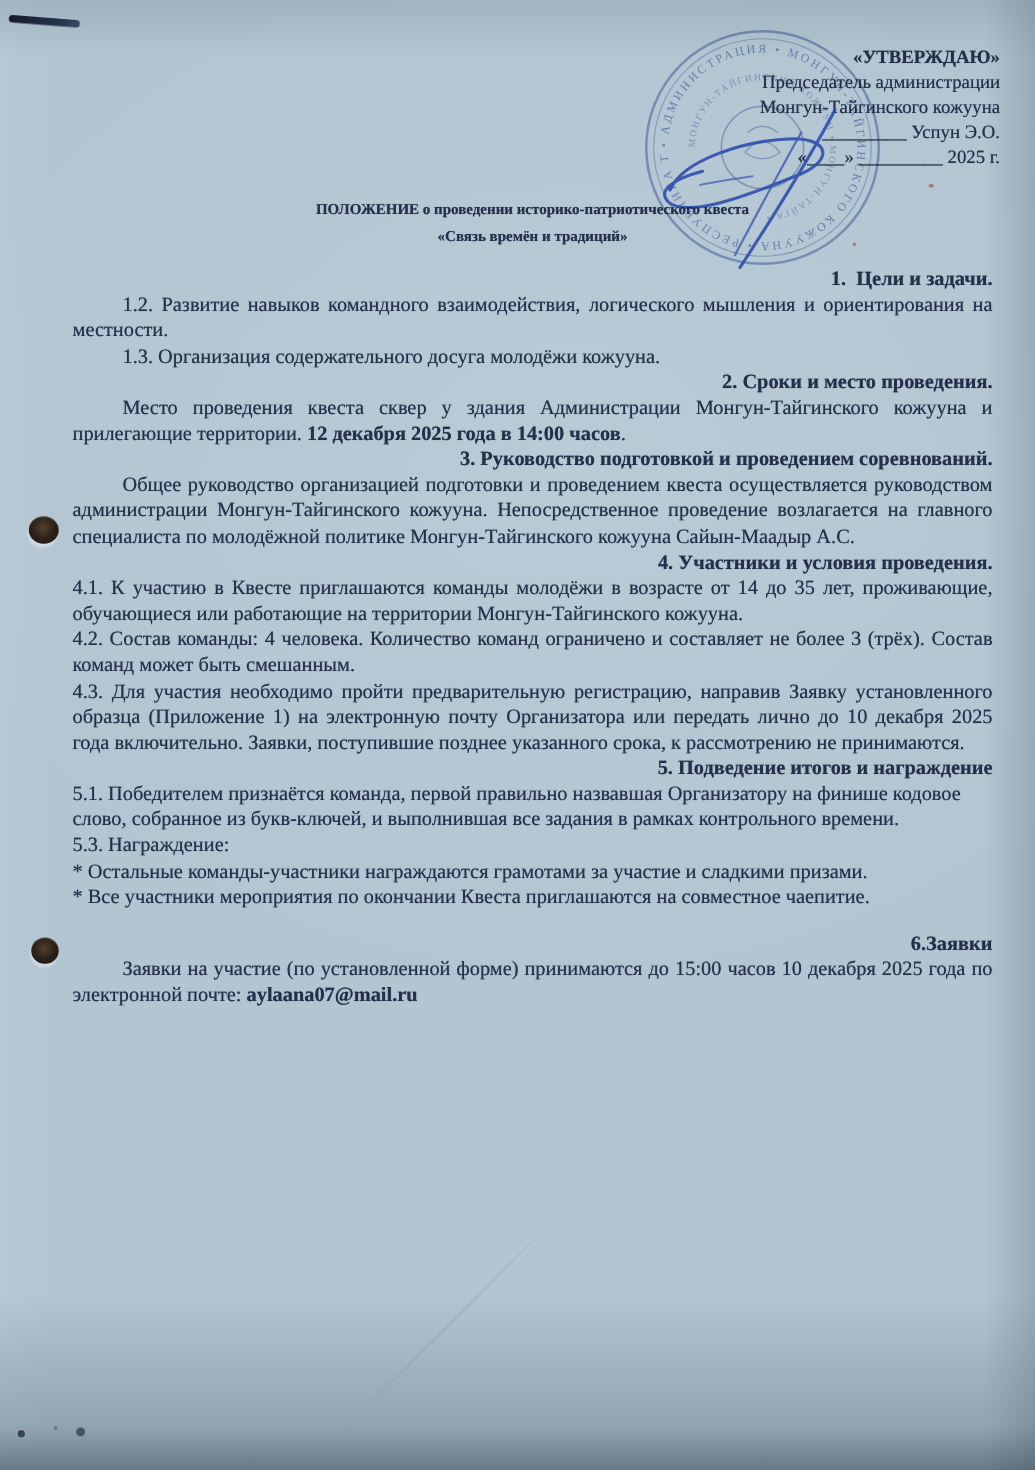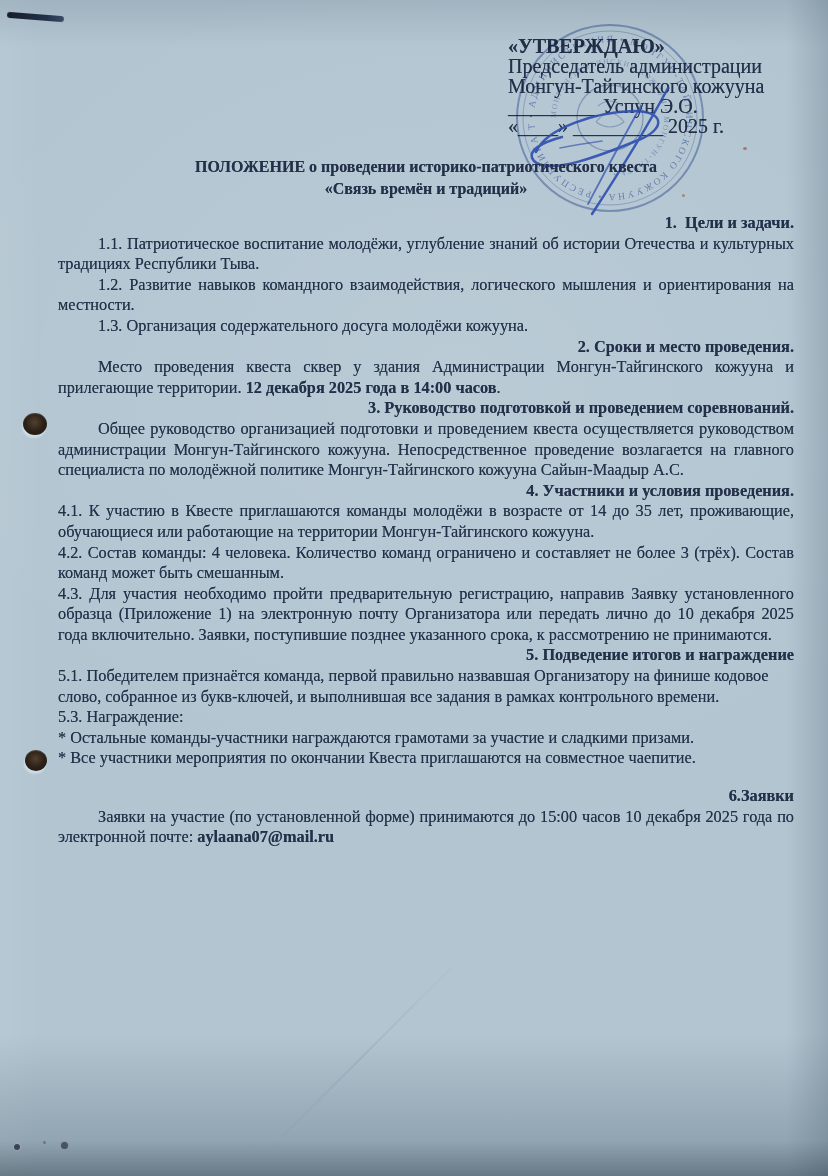--- a/index.html
+++ b/index.html
@@ -11,28 +11,28 @@
     position:relative; width:828px; height:1176px; overflow:hidden;
     background:
       radial-gradient(900px 700px at 55% 32%, rgba(255,255,255,0.10), rgba(0,0,0,0) 62%),
       linear-gradient(to bottom, rgba(85,105,120,0.20) 0%, rgba(0,0,0,0) 4%, rgba(0,0,0,0) 88%, rgba(70,90,105,0.30) 97%, rgba(42,58,72,0.55) 100%),
       linear-gradient(to right, rgba(255,255,255,0.06) 0%, rgba(0,0,0,0) 5%, rgba(0,0,0,0) 95%, rgba(55,75,90,0.22) 100%),
       var(--paper);
     color:var(--ink);
   }
   .txt{ text-shadow:0 0 0.6px rgba(36,48,76,0.65); }
   
-  .approval{ position:absolute; left:508px; top:36px; width:292px; text-align:left;
-    font-size:20px; line-height:20px; }
+  .approval{ position:absolute; left:508px; top:36px; width:292px; text-align:right;
+    font-size:15px; line-height:20px; }
   .approval .b{ font-weight:bold; }
   
   .overlay{ position:absolute; inset:0; pointer-events:none; }
   
   .doc{ position:absolute; left:58px; top:156px; width:736px; font-size:16.3px; line-height:20.6px; }
-  .title{ text-align:center; font-weight:bold; font-size:16px; line-height:22px; margin-bottom:13px; }
+  .title{ text-align:center; font-weight:bold; font-size:12px; line-height:22px; margin-bottom:13px; }
   .heading{ text-align:right; font-weight:bold; }
   .para{ margin:0; }
   .para.j{ text-align:justify; }
   .para.ind{ text-indent:40px; }
   .para .b{ font-weight:bold; }
   .gap{ margin-top:17px; }
   
   .pen-mark{ position:absolute; left:7px; top:14px; width:57px; height:5.5px; border-radius:3px;
     background:linear-gradient(90deg,#151d29,#25324a 70%,#3a4a66); transform:rotate(4.5deg); filter:blur(0.3px); }
   .hole{ position:absolute; border-radius:50%;
@@ -96,21 +96,20 @@
     </g>
   </svg>
 
   <div class="doc txt">
     <div class="title">
       <div>ПОЛОЖЕНИЕ о проведении историко-патриотического квеста</div>
       <div>«Связь времён и традиций»</div>
     </div>
     <div>
         <div class="heading">1.&nbsp; Цели и задачи.</div>
-        <p class="para j ind"><span>1.1. Патриотическое воспитание молодёжи, углубление знаний об истории Отечества и культурных традициях Республики Тыва.</span></p>
         <p class="para j ind"><span>1.2. Развитие навыков командного взаимодействия, логического мышления и ориентирования на местности.</span></p>
         <p class="para j ind"><span>1.3. Организация содержательного досуга молодёжи кожууна.</span></p>
         <div class="heading">2. Сроки и место проведения.</div>
         <p class="para j ind"><span>Место проведения квеста сквер у здания Администрации Монгун-Тайгинского кожууна и прилегающие территории. </span><span class="b">12 декабря 2025 года в 14:00 часов</span><span>.</span></p>
         <div class="heading">3. Руководство подготовкой и проведением соревнований.</div>
         <p class="para j ind"><span>Общее руководство организацией подготовки и проведением квеста осуществляется руководством администрации Монгун-Тайгинского кожууна. Непосредственное проведение возлагается на главного специалиста по молодёжной политике Монгун-Тайгинского кожууна Сайын-Маадыр А.С.</span></p>
         <div class="heading">4. Участники и условия проведения.</div>
         <p class="para j"><span>4.1. К участию в Квесте приглашаются команды молодёжи в возрасте от 14 до 35 лет, проживающие, обучающиеся или работающие на территории Монгун-Тайгинского кожууна.</span></p>
         <p class="para j"><span>4.2. Состав команды: 4 человека. Количество команд ограничено и составляет не более 3 (трёх). Состав команд может быть смешанным.</span></p>
         <p class="para j"><span>4.3. Для участия необходимо пройти предварительную регистрацию, направив Заявку установленного образца (Приложение 1) на электронную почту Организатора или передать лично до 10 декабря 2025 года включительно. Заявки, поступившие позднее указанного срока, к рассмотрению не принимаются.</span></p>

